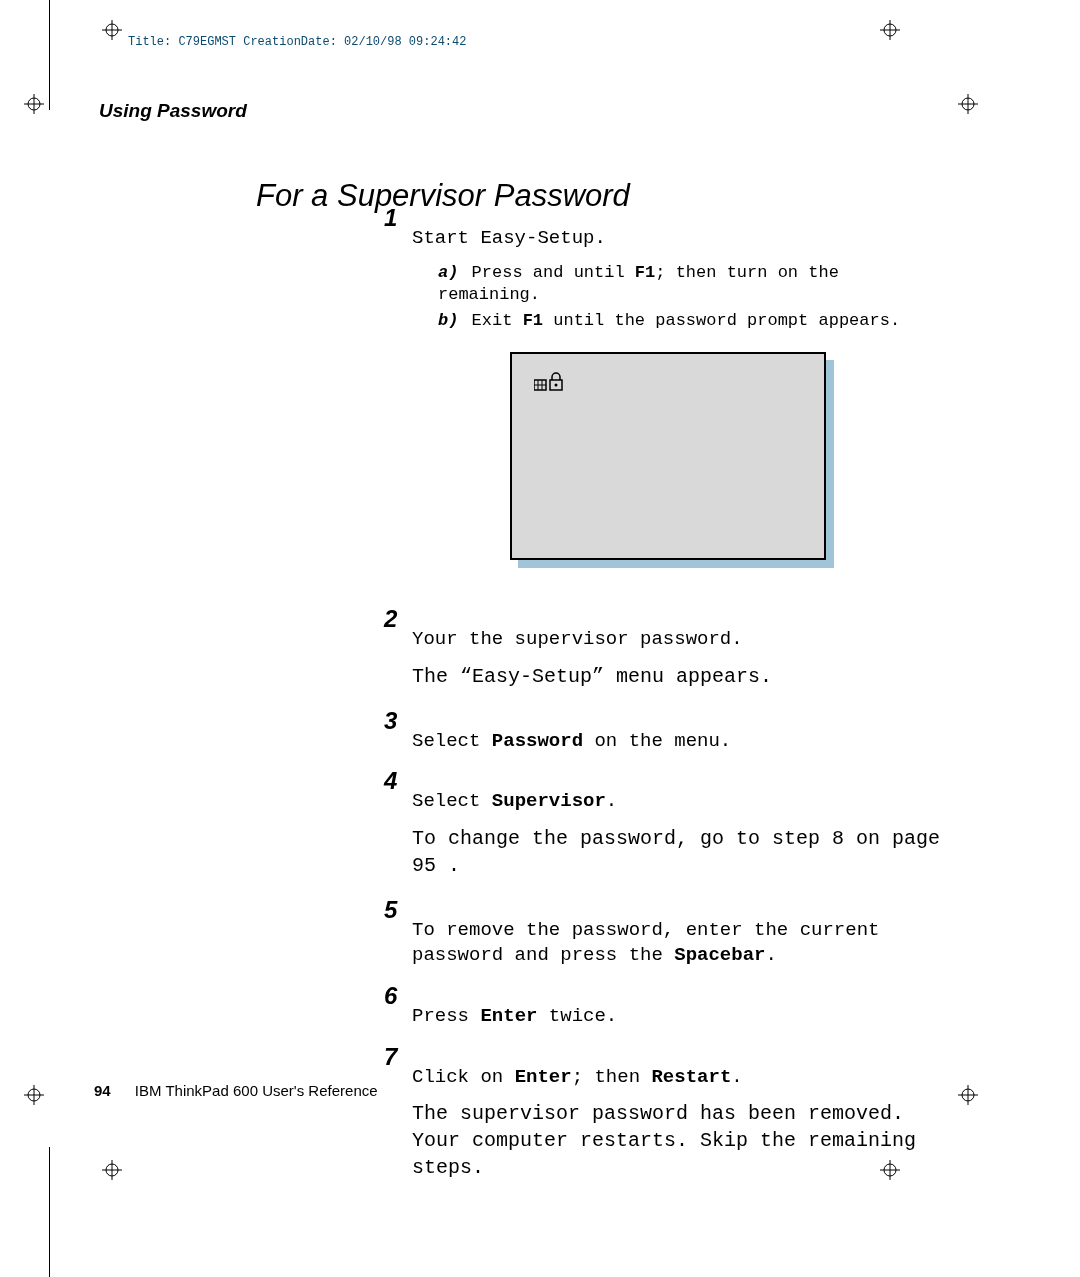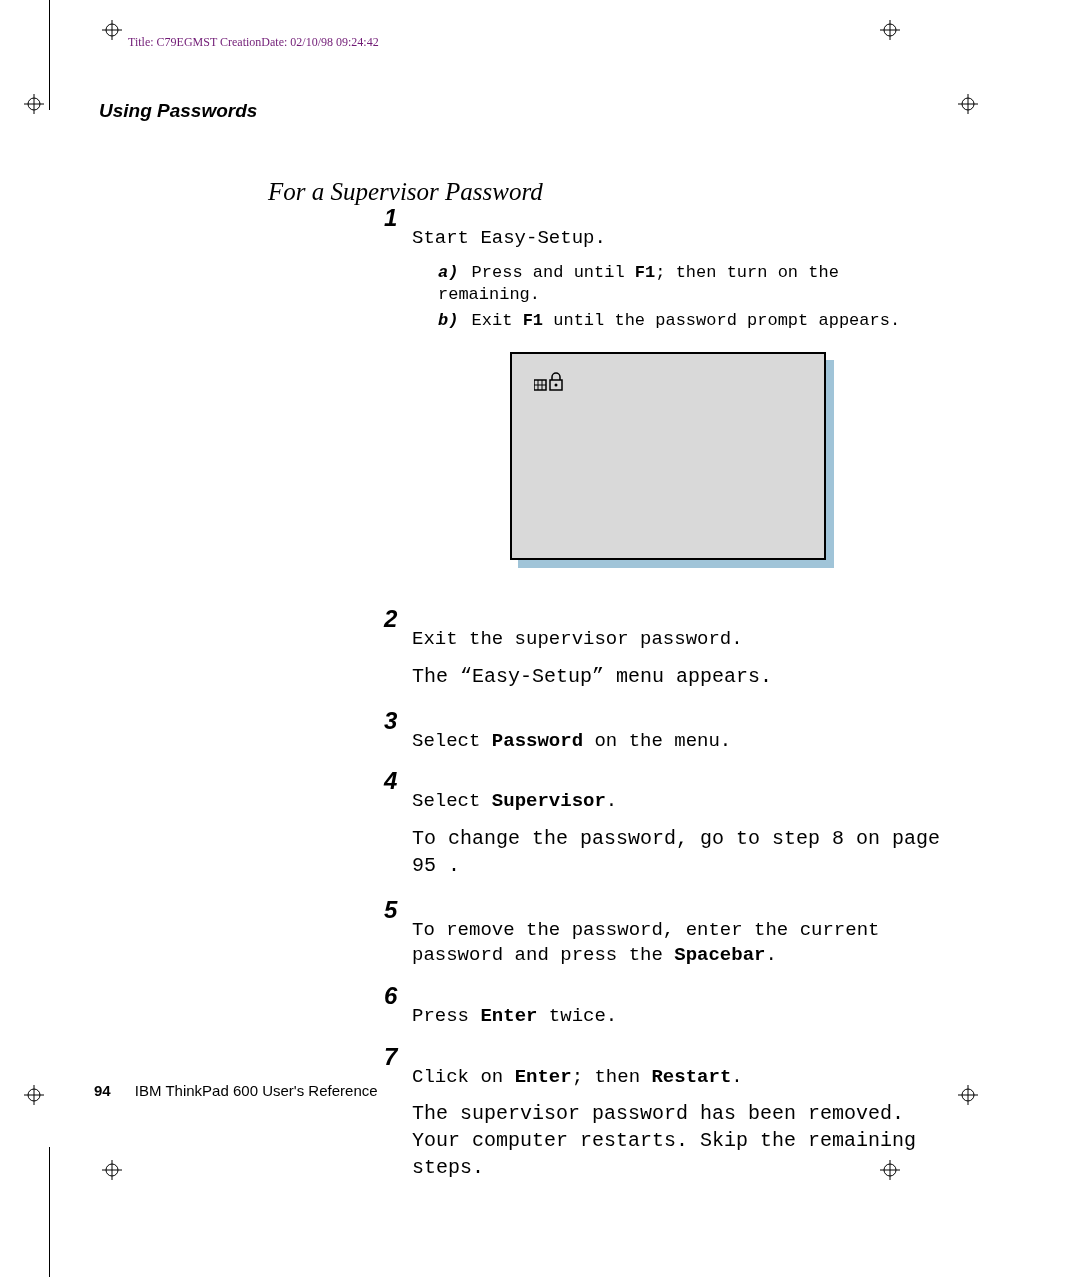--- a/index.html
+++ b/index.html
@@ -16,40 +16,40 @@
       width: 20px;
       height: 20px;
     }
     .crop-mark svg { display: block; }
     .v-line-left { position: absolute; left: 49px; top: 0; width: 1px; height: 110px; background: #000; }
     .v-line-left-bottom { position: absolute; left: 49px; bottom: 0; width: 1px; height: 130px; background: #000; }
     .header-meta {
       position: absolute;
       top: 35px;
       left: 128px;
-      font-family: Liberation Serif, serif;
+      font-family: Liberation Mono, monospace;
       font-size: 12px;
-      color: #701a75;
+      color: #0c4a6e;
     }
     .section-header {
       position: absolute;
       top: 100px;
       left: 99px;
       font-family: Arial, Helvetica, sans-serif;
       font-weight: bold;
       font-style: italic;
       font-size: 19px;
     }
     .subsection-title {
       position: absolute;
       top: 178px;
-      left: 268px;
-      font-family: Liberation Serif, serif;
+      left: 256px;
+      font-family: Liberation Sans, sans-serif;
       font-style: italic;
-      font-size: 25px;
+      font-size: 31px;
     }
     .content {
       position: absolute;
       top: 205px;
       left: 384px;
       width: 560px;
     }
     .step {
       display: flex;
       align-items: flex-start;
@@ -188,21 +188,21 @@
 <div class="crop-mark" style="left:958px; top:1085px;">
   <svg width="20" height="20">
       <circle cx="10" cy="10" r="6" fill="none" stroke="#000" stroke-width="1"></circle>
       <line x1="0" y1="10" x2="20" y2="10" stroke="#000" stroke-width="1"></line>
       <line x1="10" y1="0" x2="10" y2="20" stroke="#000" stroke-width="1"></line>
     </svg>
 </div>
 
 <div class="header-meta">Title: C79EGMST CreationDate: 02/10/98 09:24:42</div>
 
-<div class="section-header">Using Passwords</div>
+<div class="section-header">Using Password</div>
 
 <div class="subsection-title">For a Supervisor Password</div>
 
 <div class="content">
 
   <div class="step">
     <div class="step-num">1</div>
     <div class="step-body">
       <span>Start Easy-Setup.</span>
       <div class="substeps">
@@ -230,21 +230,21 @@
             </svg>
           </div>
         </div>
       </div>
     </div>
   </div>
 
   <div class="step">
     <div class="step-num">2</div>
     <div class="step-body">
-      <span>Exit the supervisor password.</span>
+      <span>Your the supervisor password.</span>
       <div class="step-note">The “Easy-Setup” menu appears.</div>
     </div>
   </div>
 
   <div class="step">
     <div class="step-num">3</div>
     <div class="step-body">
       <span>Select </span><b>Password</b><span> on the menu.</span>
     </div>
   </div>

